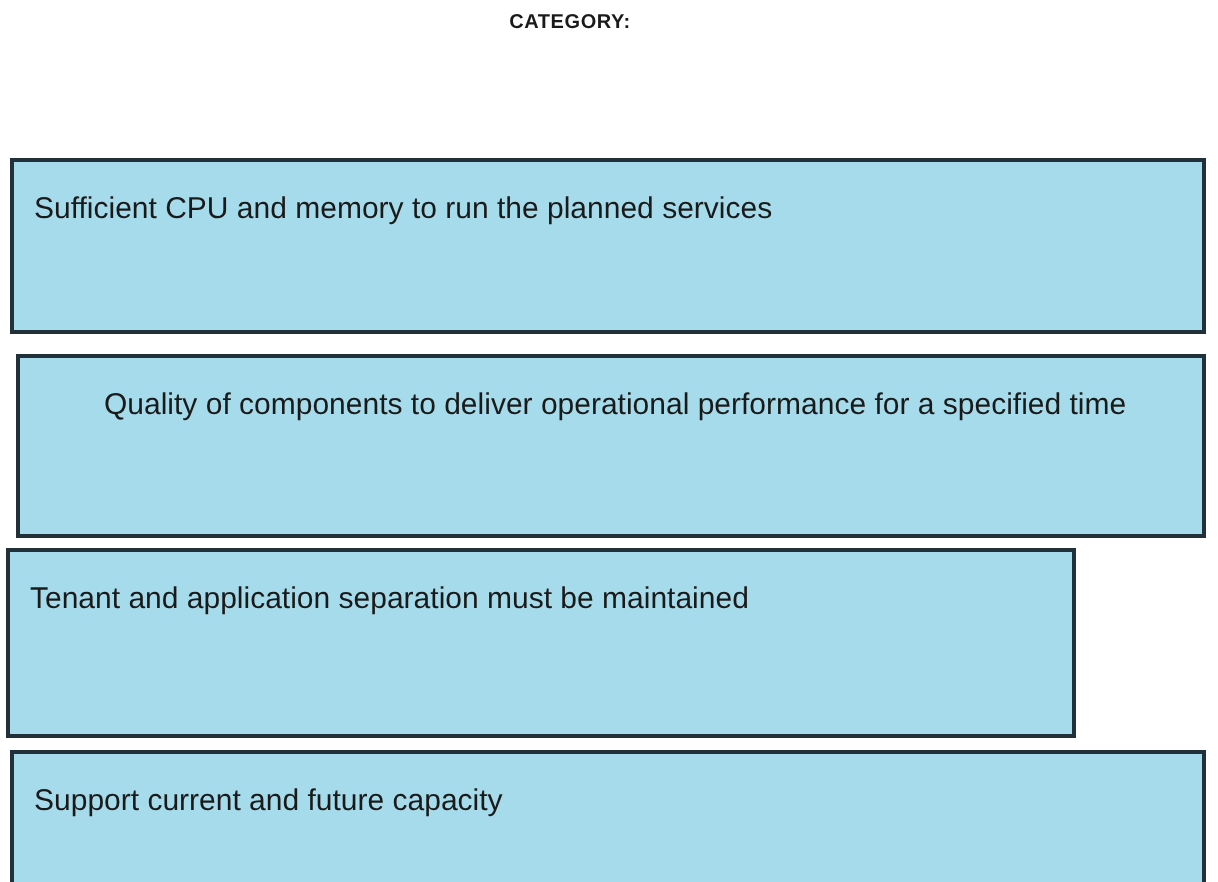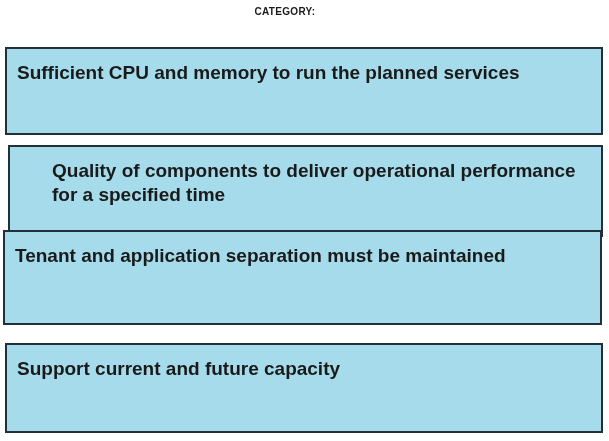--- a/index.html
+++ b/index.html
@@ -29,29 +29,30 @@
     font-size: 10px;
     font-weight: bold;
     letter-spacing: 0.3px;
     color: var(--text);
   }
   .category-box {
     position: absolute;
     background: var(--box-fill);
     border: 2px solid var(--box-border);
     padding: 12px 10px 0 10px;
-    font-size: 19px;
-    font-weight: bold;
+    font-size: 15px;
+    font-weight: normal;
     line-height: 24px;
     color: var(--text);
     cursor: pointer;
+    margin-top: 32px;
   }
   .box-1 { left: 5px; top: 47px;  width: 598px; height: 88px; }
   .box-2 { left: 8px; top: 145px; width: 595px; height: 92px; padding-left: 42px; }
-  .box-3 { left: 3px; top: 230px; width: 599px; height: 95px; }
+  .box-3 { left: 3px; top: 242px; width: 535px; height: 95px; }
   .box-4 { left: 5px; top: 343px; width: 598px; height: 90px; }
   .box-label { display: block; }
 </style>
 </head>
 <body>
 
 <div class="page">
 
   <div class="title">CATEGORY:</div>
 

